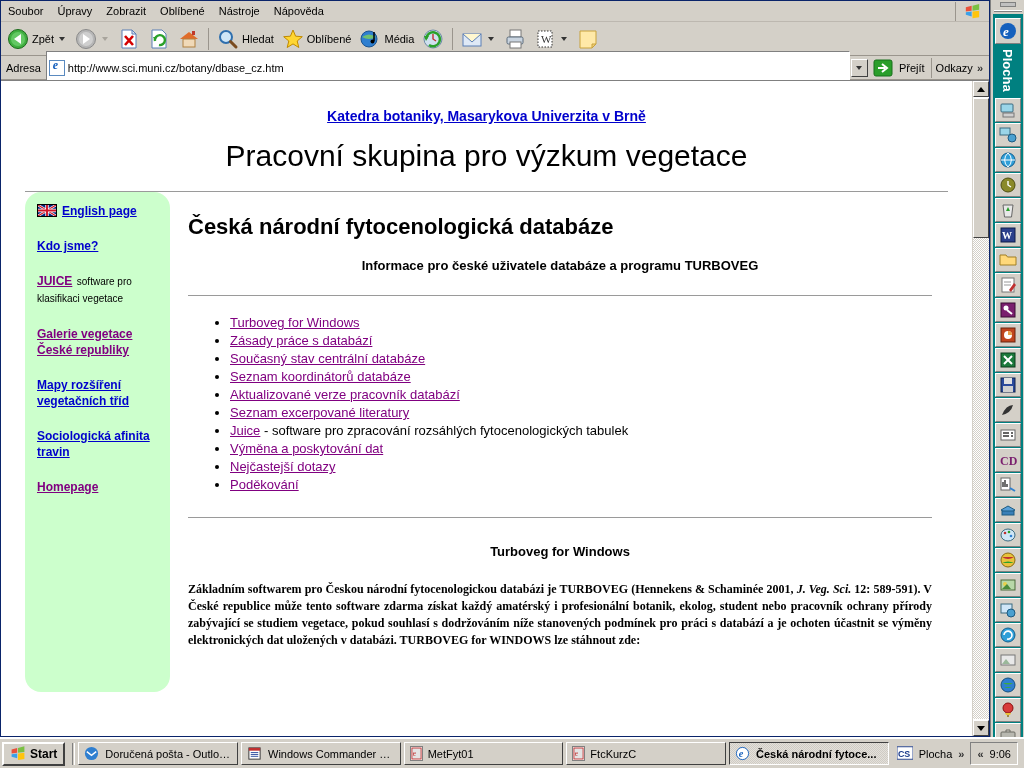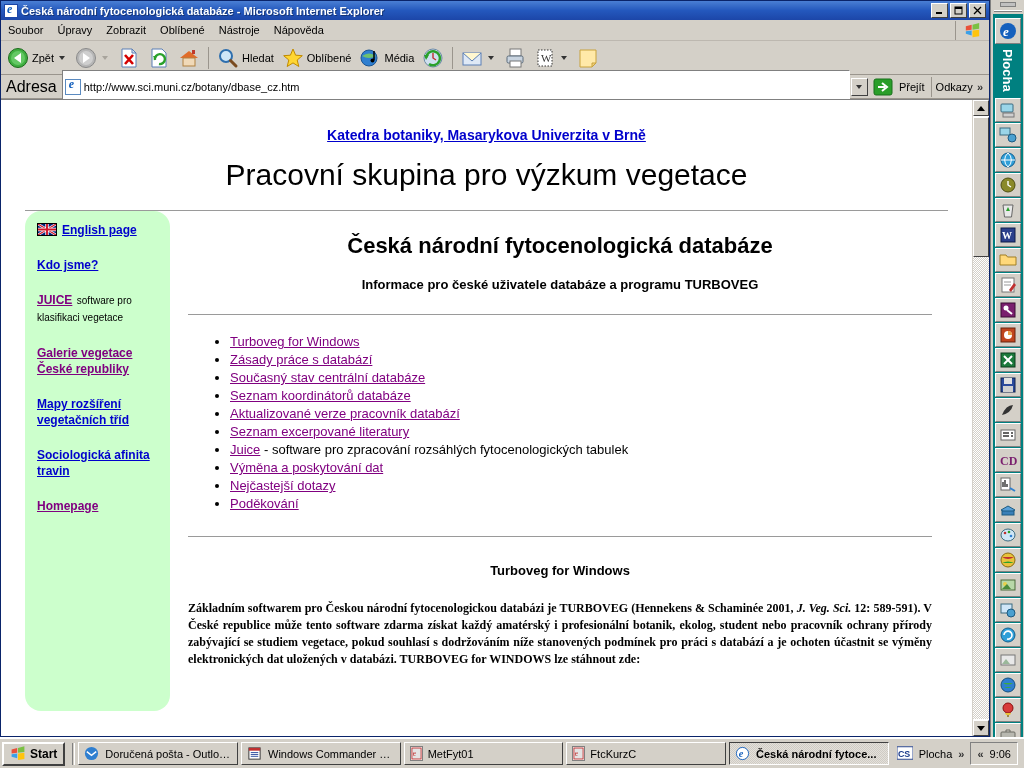--- a/index.html
+++ b/index.html
@@ -85,21 +85,21 @@
   .caret.dim { border-top-color:#a8a49c; }
 
   .ico { width: 22px; height: 22px; position: relative; display: inline-block; }
 
   
   .addrbar {
     height: 24px; background: #d4d0c8;
     display: flex; align-items: center; padding: 0 2px;
     border-bottom: 1px solid #9a958d;
   }
-  .addr-label { font-size: 16px; padding: 0 5px 0 3px; color:#000; }
+  .addr-label { font-size: 11px; padding: 0 5px 0 3px; color:#000; }
   .addr-field {
     flex: 1 1 auto; height: 34px; background: #fff;
     border: 1px solid; border-color: #808080 #fff #fff #808080;
     display: flex; align-items: center; padding: 0 1px; min-width: 0;
   }
   .addr-field .fav {
     width: 16px; height: 16px; margin: 0 3px 0 1px; flex: 0 0 auto;
     background:#fff; border:1px solid #5a8ac0; position: relative;
   }
   .addr-field .fav::after{content:"e";position:absolute;left:3px;top:-3px;font:italic bold 12px "Liberation Serif",serif;color:#1560bd;}
@@ -163,21 +163,21 @@
   .a-blue { color:#0000cc; }
   .a-purple { color:#800080; }
   .side-note { font-size:10px; color:#000; font-weight:normal; }
   .ukflag {
     display:inline-block; width:20px; height:13px; vertical-align:-2px;
     margin-right:5px; position:relative; background:#00247d;
     border:1px solid #000; overflow:hidden;
   }
 
   .content { flex:1 1 auto; padding: 10px 24px 0 18px; }
-  .h2c { font: bold 22px "Liberation Sans", sans-serif; text-align:center; color:#000; margin: 12px 0 0 0;}
+  .h2c { font: bold 22px "Liberation Sans", sans-serif; text-align:left; color:#000; margin: 12px 0 0 0;}
   .h4c { font: bold 13px "Liberation Sans", sans-serif; text-align:center; color:#000; margin: 18px 0 0 0;}
   .hr2 { height:0; border-top:1px solid #9a9a9a; margin: 22px 0 0 0; }
   ul.links { margin: 18px 0 0 0; padding-left: 42px; }
   ul.links li { margin: 0 0 1px 0; font-size:13px; color:#000; line-height:17px; }
   ul.links li a { color:#800080; text-decoration: underline; font-size:13px; }
   .h3c { font: bold 13px "Liberation Sans", sans-serif; text-align:center; margin: 26px 0 0 0; }
   .para {
     font: bold 12px "Liberation Serif", serif;
     color:#000; margin: 22px 0 0 0; line-height: 17px; text-align: justify;
   }
@@ -259,42 +259,20 @@
     width:13px;height:15px;background:#fff;border:1px solid #808080;position:relative;display:inline-block;flex:0 0 auto;
   }
 </style>
 </head>
 <body>
 
 <div id="screen">
 
   <div id="ie-window">
 
-    <div class="titlebar">
-      <div class="tb-icon"></div>
-      <div class="tb-text">Česká národní fytocenologická databáze - Microsoft Internet Explorer</div>
-      <div class="wbtns">
-        <div class="wbtn">
-          <svg width="9" height="9" viewBox="0 0 9 9">
-              <rect x="1" y="6" width="6" height="2" fill="#000"></rect>
-            </svg>
-        </div>
-        <div class="wbtn">
-          <svg width="9" height="9" viewBox="0 0 9 9">
-              <rect x="1" y="1" width="7" height="7" fill="none" stroke="#000" stroke-width="1"></rect>
-              <rect x="1" y="1" width="7" height="2" fill="#000"></rect>
-            </svg>
-        </div>
-        <div class="wbtn">
-          <svg width="9" height="9" viewBox="0 0 9 9">
-              <path d="M1 1 L8 8 M8 1 L1 8" stroke="#000" stroke-width="1.3"></path>
-            </svg>
-        </div>
-      </div>
-    </div>
 
     <div class="menubar">
       <div class="menu-item">Soubor</div>
       <div class="menu-item">Úpravy</div>
       <div class="menu-item">Zobrazit</div>
       <div class="menu-item">Oblíbené</div>
       <div class="menu-item">Nástroje</div>
       <div class="menu-item">Nápověda</div>
       <div class="menu-spacer"></div>
       <div class="menu-logo">

